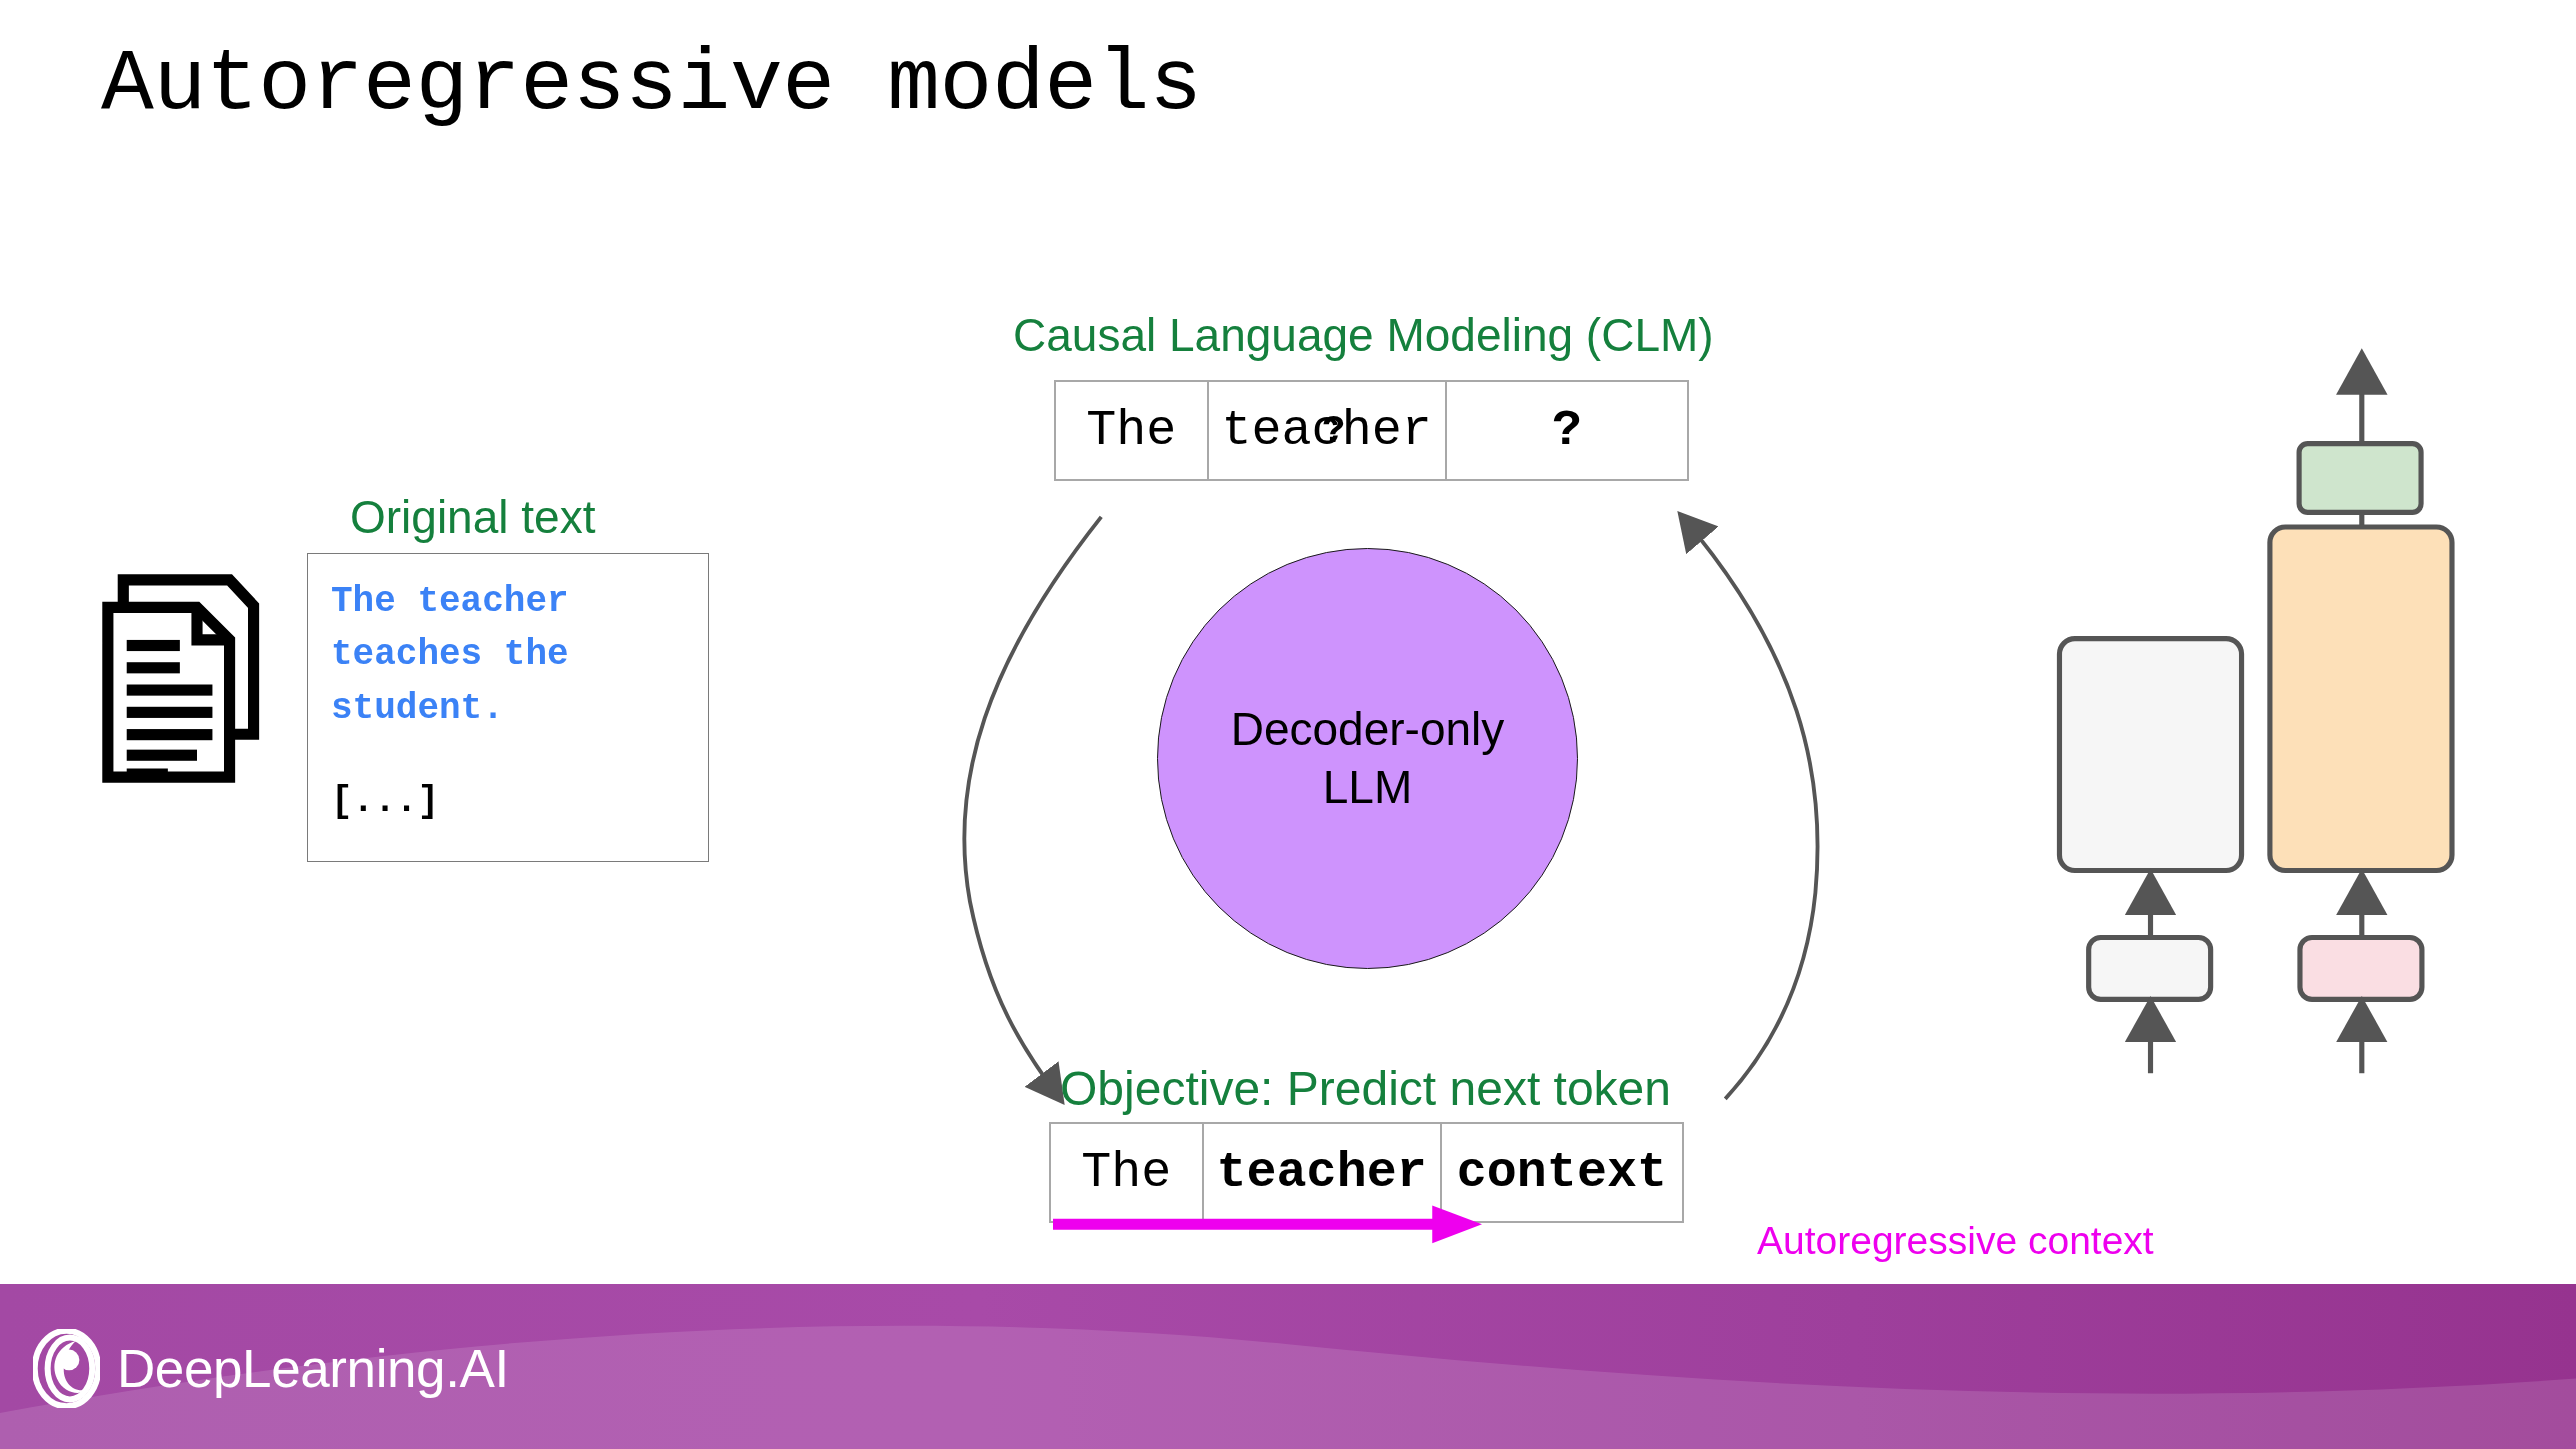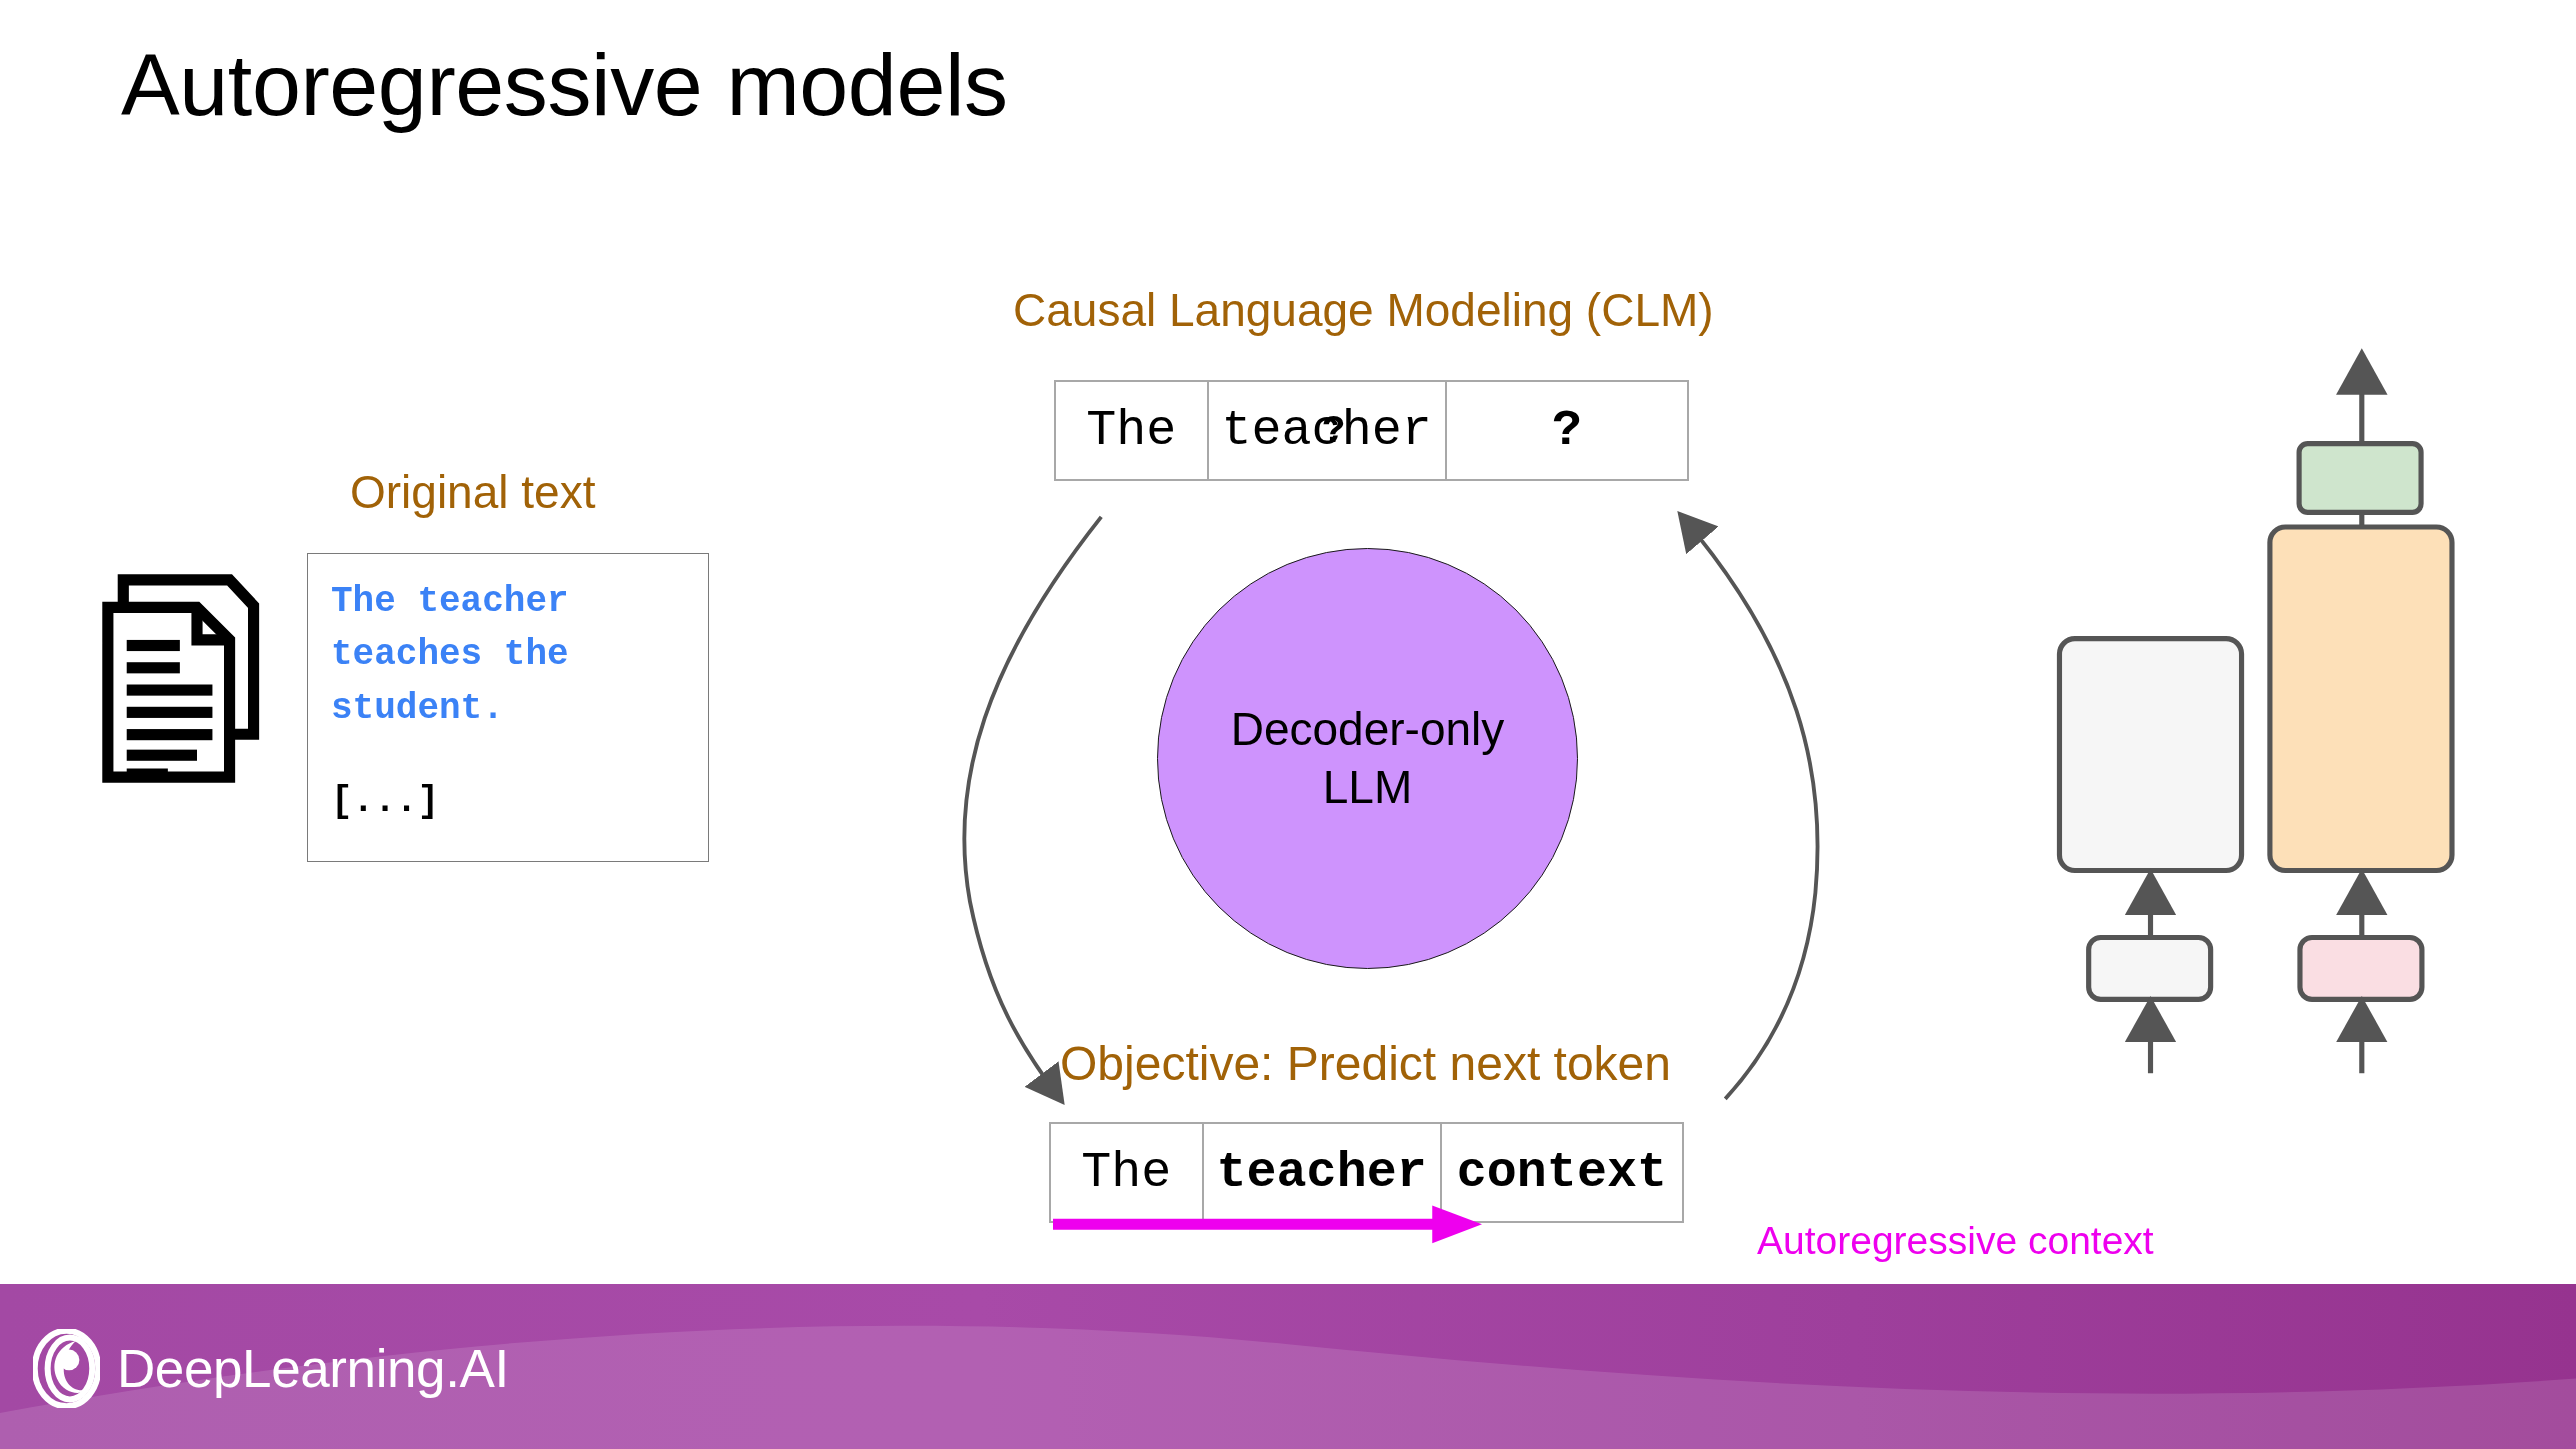--- a/index.html
+++ b/index.html
@@ -19,33 +19,33 @@
   }
 
   
   #slide-title {
     position: absolute;
     left: 101px;
     top: 41px;
     font-size: 88px;
     line-height: 1.0;
     color: #000000;
-    font-family: Liberation Sans, sans-serif;
+    font-family: Liberation Mono, monospace;
     letter-spacing: -0.4px;
     white-space: nowrap;
-    margin-left: 20px;
   }
 
   
   .caption {
     position: absolute;
     font-size: 46px;
-    color: #a16207;
+    color: #15803d;
     white-space: nowrap;
     font-family: "Liberation Sans", sans-serif;
+    margin-top: 25px;
   }
   #caption-original-text { left: 350px; top: 465px; }
   #caption-clm          { left: 1013px; top: 283px; }
   #caption-objective    { left: 1060px; top: 1036px; font-size: 48px; }
 
   
   #original-text-box {
     position: absolute;
     left: 307px;
     top: 553px;

